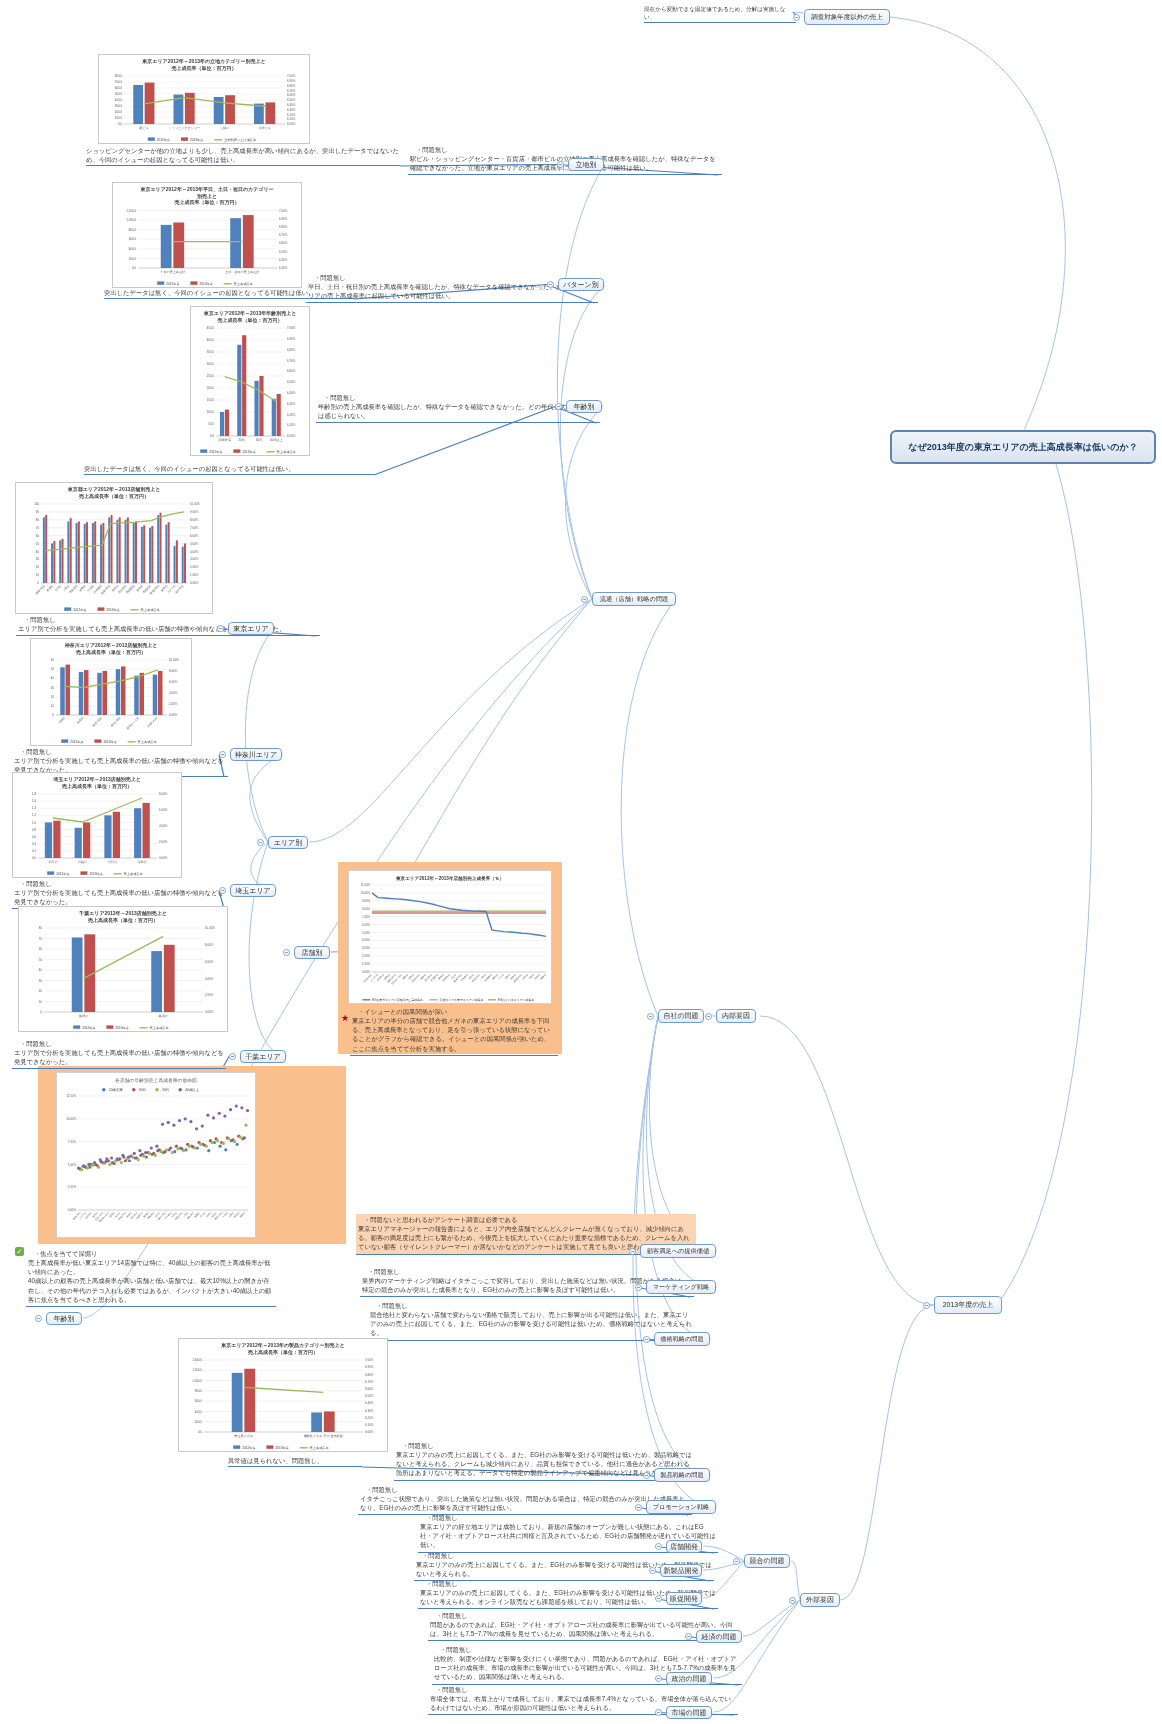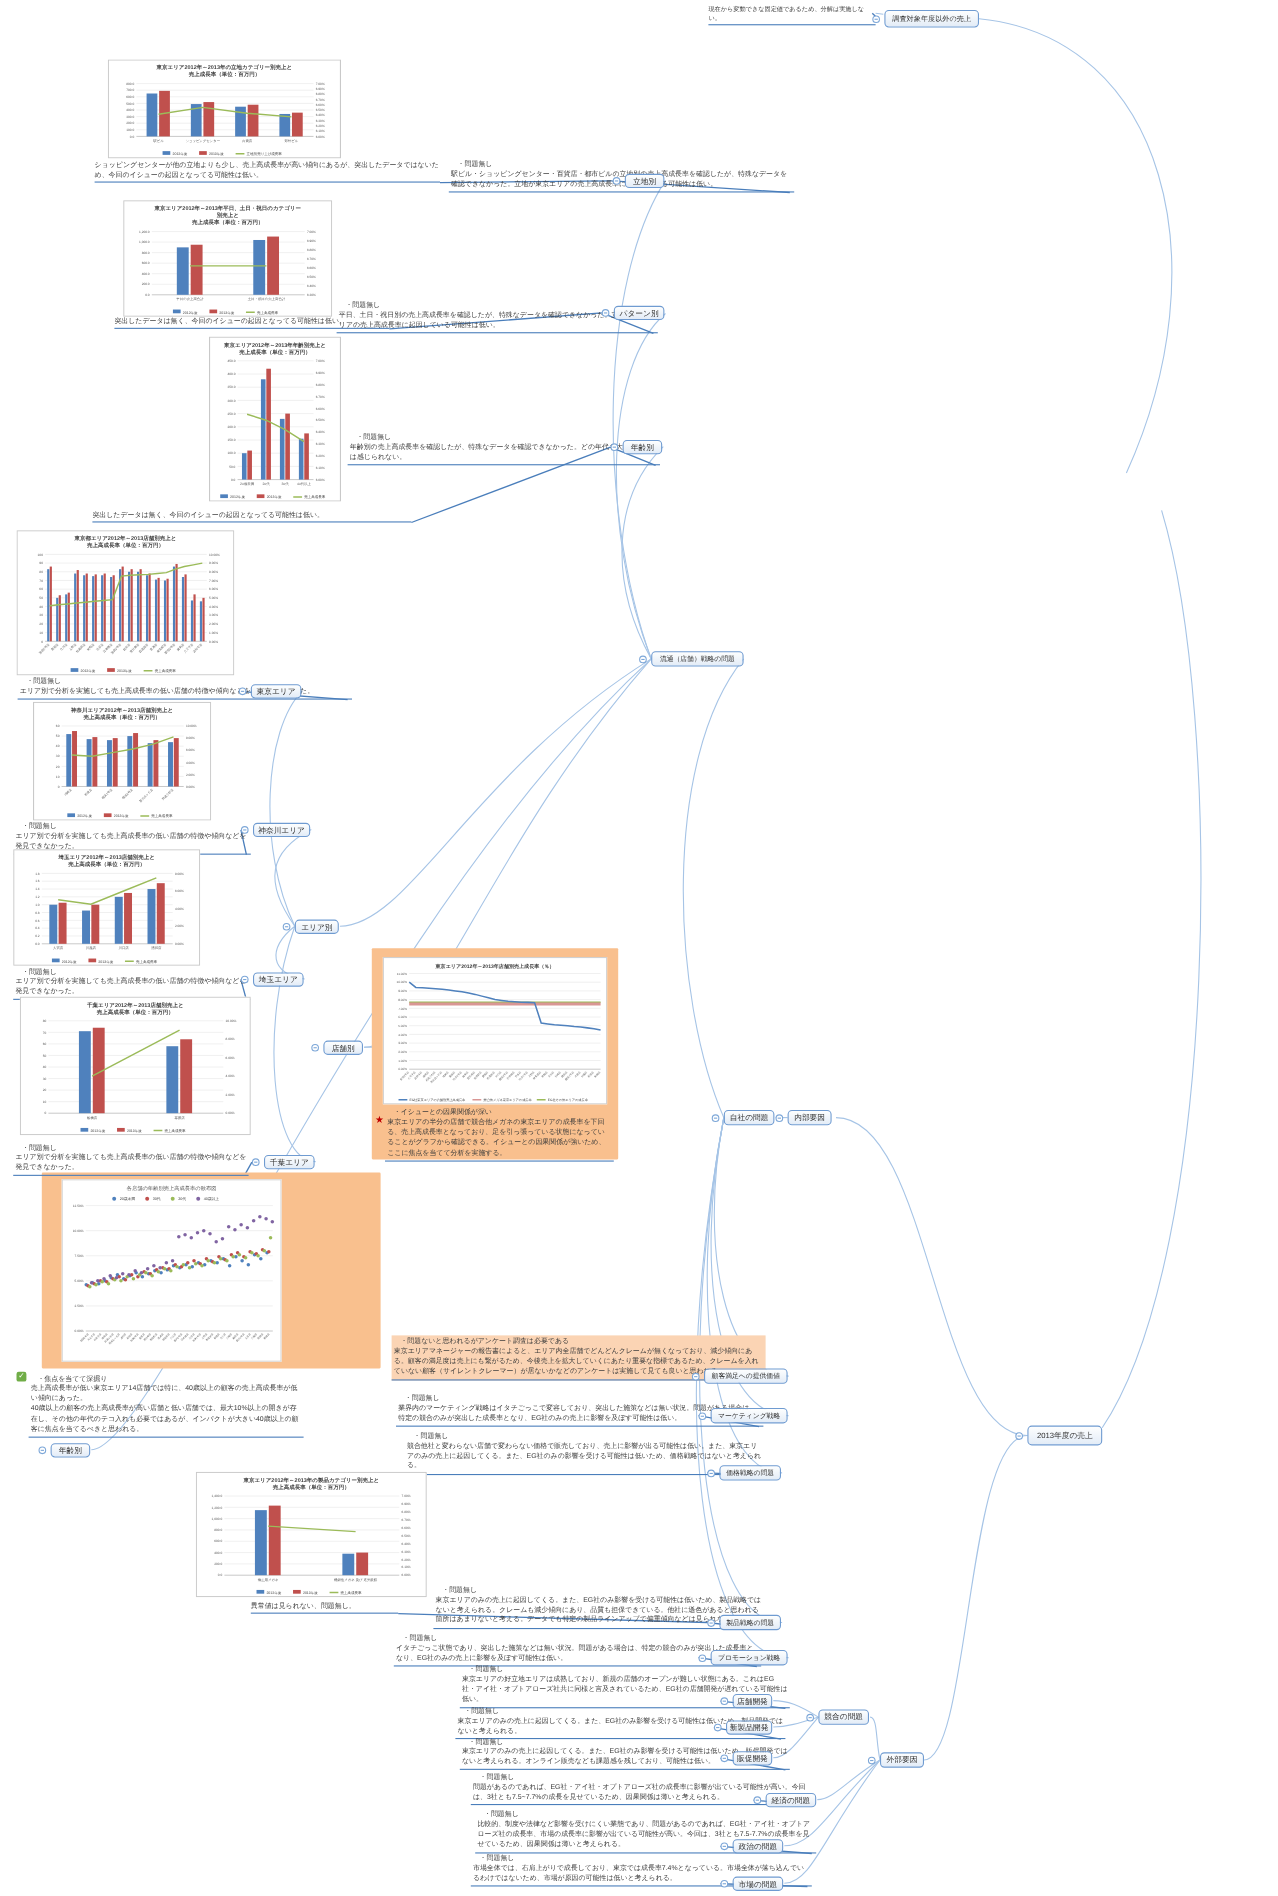--- a/index.html
+++ b/index.html
@@ -69,20 +69,21 @@
       <path d="M714,1609 L655,1598.5" fill="none" stroke="#4a7ebb" stroke-width="1.2"></path>
       <path d="M734,1641 L685,1636.5" fill="none" stroke="#4a7ebb" stroke-width="1.2"></path>
       <path d="M738,1685 L655,1678.5" fill="none" stroke="#4a7ebb" stroke-width="1.2"></path>
       <path d="M734,1715 L655,1712.5" fill="none" stroke="#4a7ebb" stroke-width="1.2"></path>
       <path d="M400,166 L557,164.5" fill="none" stroke="#4a7ebb" stroke-width="1.2"></path>
       <path d="M354,299 L547,284.5" fill="none" stroke="#4a7ebb" stroke-width="1.2"></path>
       <path d="M374,475 L555,406.5" fill="none" stroke="#4a7ebb" stroke-width="1.2"></path>
       <path d="M362,1467 L643,1475" fill="none" stroke="#4a7ebb" stroke-width="1.2"></path>
       <path d="M796,15 L793,12" fill="none" stroke="#4a7ebb" stroke-width="1.2"></path>
     </svg>
+  <div class="node root" style="left:890px;top:430px;width:266px;height:34px">なぜ2013年度の東京エリアの売上高成長率は低いのか？</div>
   <div class="caption" style="left:644px;top:5px;width:152px;font-size:5.6px" id="cap-top">現在から変動できな固定値であるため、分解は実施しない。</div>
   <div class="obox" style="left:338px;top:862px;width:224px;height:192px"></div>
   <div class="obox" style="left:38px;top:1066px;width:308px;height:178px"></div>
   <div class="star" style="left:341px;top:1014px">★</div>
   <div class="gicon" style="left:15px;top:1247px">✓</div>
 <div class="node" style="left: 804px; top: 9px; width: 86px; height: 16px; font-size: 6.5px;">調査対象年度以外の売上</div>
     <div class="dot" style="left: 793px; top: 13.5px;"></div>
     <div class="node" style="left: 934px; top: 1296px; width: 68px; height: 18px; font-size: 7px;">2013年度の売上</div>
     <div class="dot" style="left: 923px; top: 1301.5px;"></div>
     <div class="node" style="left: 568px; top: 158px; width: 36px; height: 13px; font-size: 7px;">立地別</div>

